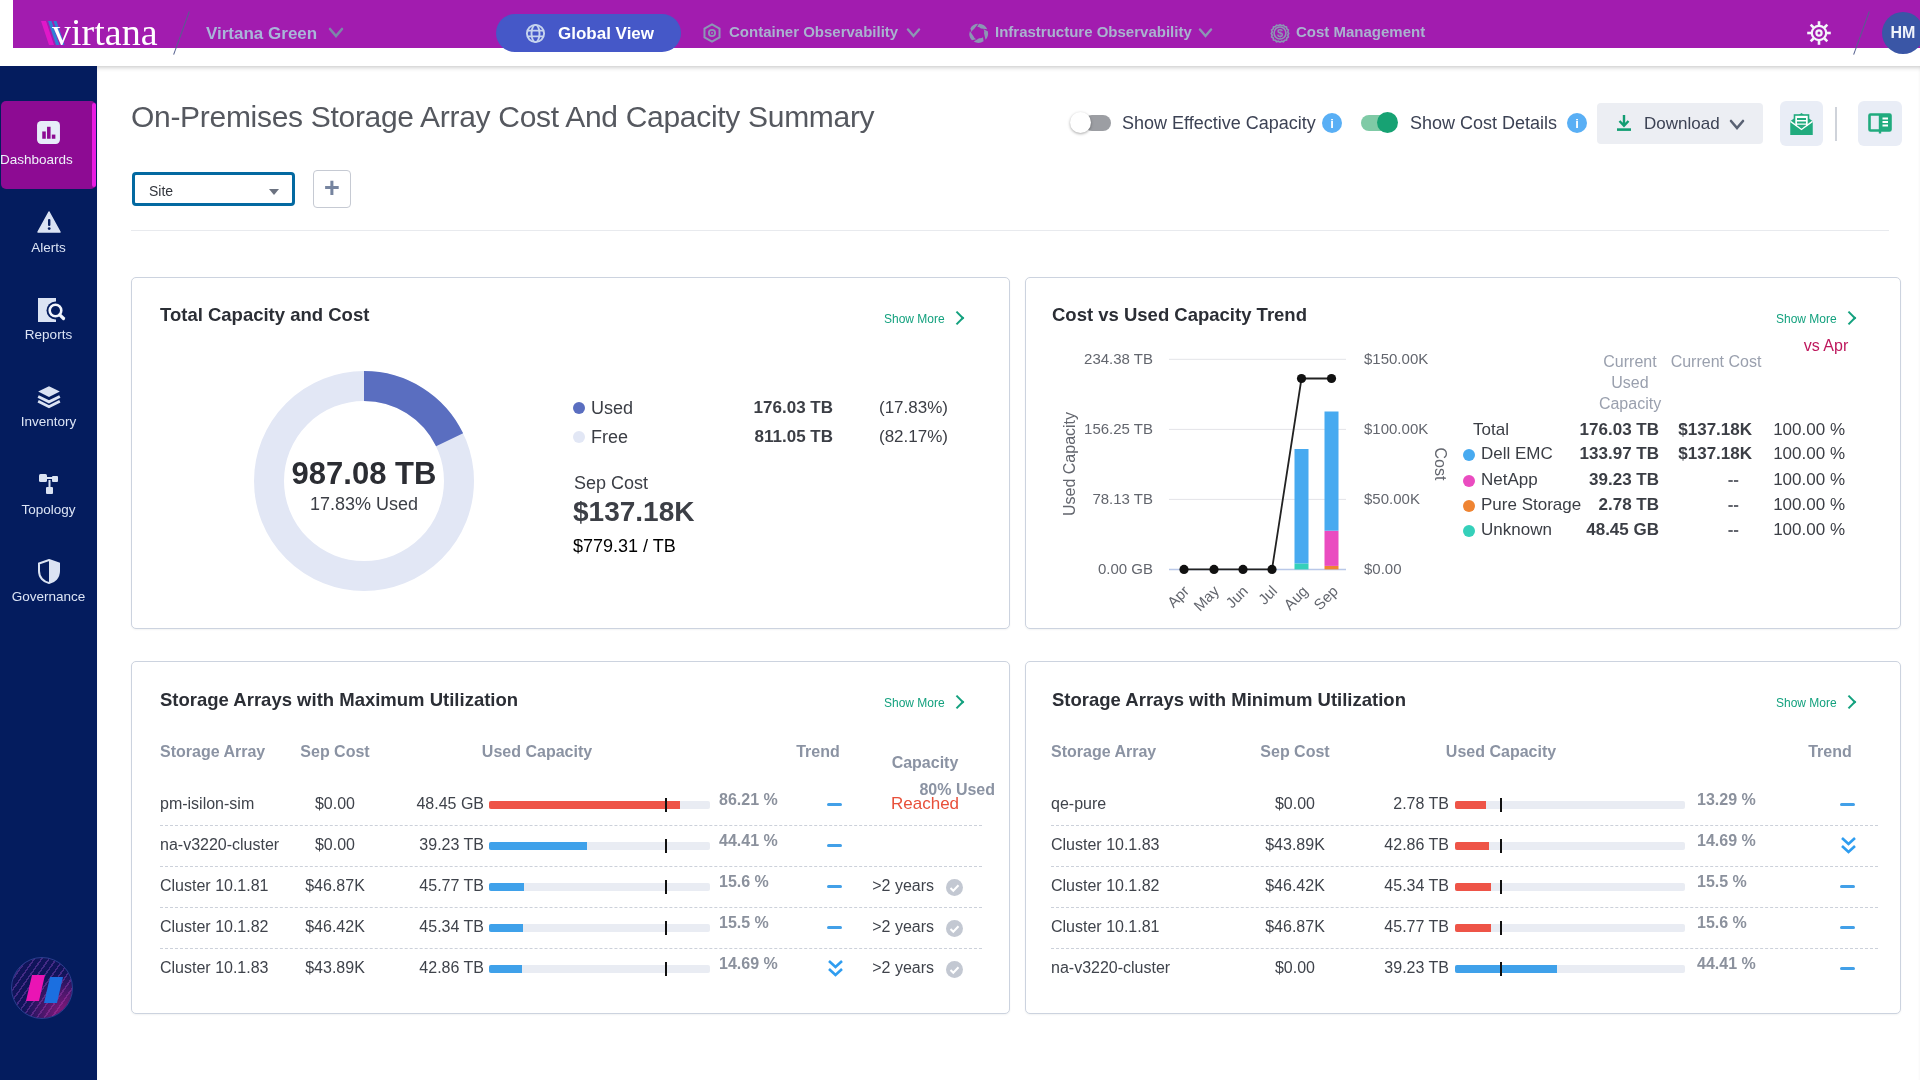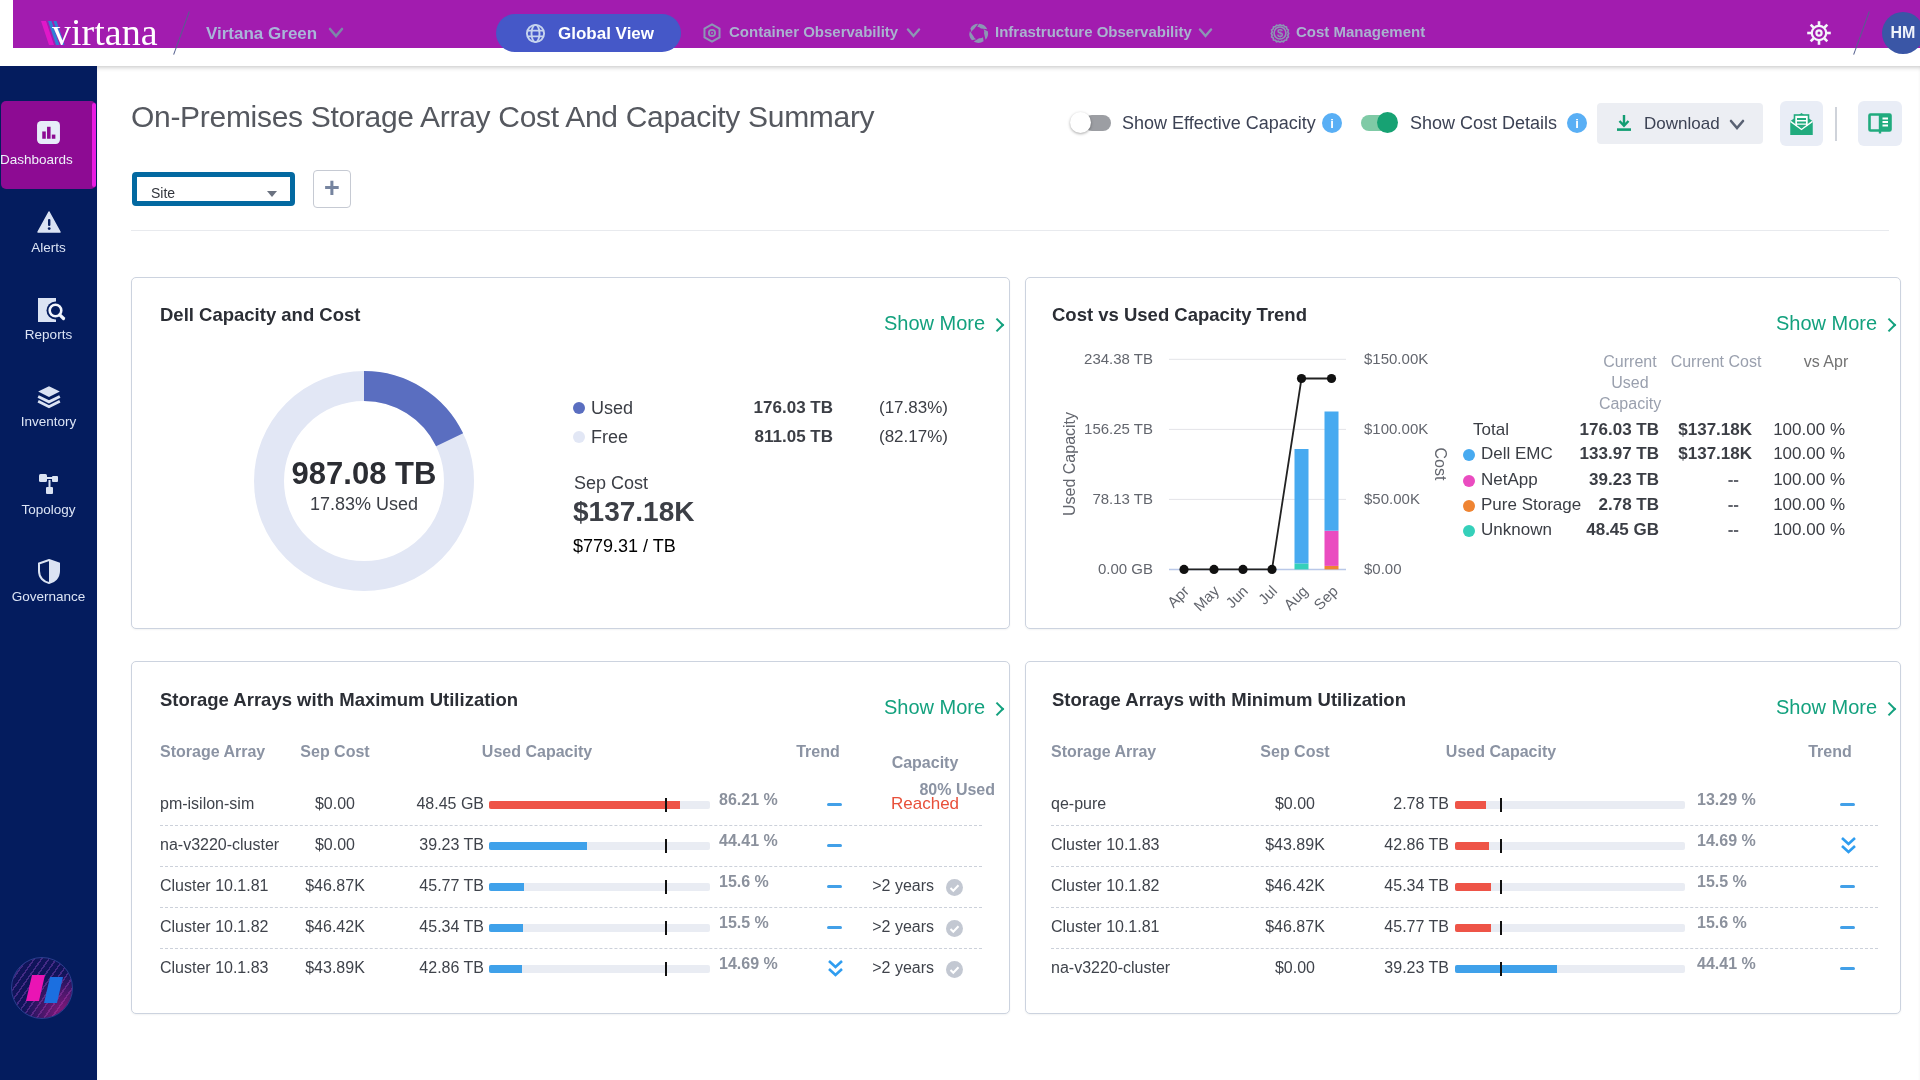--- a/index.html
+++ b/index.html
@@ -11,21 +11,21 @@
 
 #topbar { position:absolute; left:13px; top:0; width:1920px; height:48px; background:#a21caf; z-index:5; }
 #sidebar { position:absolute; left:0; top:66px; width:97px; height:1014px; background:#041c5e; z-index:4; }
 #content { position:absolute; left:97px; top:66px; width:1823px; height:1014px; background:#fff;
   box-shadow:inset 0 4px 5px -3px rgba(0,0,0,.25); }
 
 .navtxt { color:#a9b3cf; font-weight:bold; font-size:15px; white-space:nowrap; }
 .card { position:absolute; background:#fff; border:1px solid #ccd3df; border-radius:5px;
   box-shadow:0 1px 2px rgba(40,50,70,.06); }
 .cardtitle { position:absolute; font-size:18.5px; font-weight:bold; color:#2b2e35; white-space:nowrap; }
-.showmore { position:absolute; font-size:20px; color:#13a17e; white-space:nowrap; }
+.showmore { position:absolute; font-size:12px; color:#13a17e; white-space:nowrap; }
 
 
 .th { position:absolute; font-size:16px; font-weight:bold; color:#8b93a3; }
 .td { position:absolute; font-size:16px; color:#3f434b; }
 .pct { position:absolute; font-size:16px; font-weight:bold; color:#8b919d; }
 .bar { position:absolute; height:8px; border-radius:2px; background:#e9ecf3; }
 .fill { position:absolute; left:0; top:0; height:8px; border-radius:2px 0 0 2px; }
 .tick { position:absolute; top:-3px; width:2px; height:14px; background:#111; }
 .dash { position:absolute; width:15px; height:3px; border-radius:2px; background:#42a0e8; }
 .dotsep { position:absolute; border-top:1.5px dashed #ccd1da; }
@@ -198,33 +198,33 @@
 </svg>
 <div class="abs" style="left:1835px; top:107px; width:1.5px; height:34px; background:#cfd3da;"></div>
 <div class="abs" style="left:1858px; top:101px; width:44px; height:45px; background:#e9edf6; border-radius:6px;"></div>
 <svg class="abs" style="left:1868px; top:113px;" width="24" height="21" viewBox="0 0 24 21">
   <rect x="1.5" y="1.5" width="21" height="16" rx="1" fill="none" stroke="#21ab7e" stroke-width="2.6"></rect>
   <rect x="12" y="1.5" width="10.5" height="16" fill="#21ab7e"></rect>
   <path d="M14.5 5.5 H20 M14.5 9 H20 M14.5 12.5 H20" stroke="#fff" stroke-width="2"></path>
   <rect x="10.8" y="2" width="2.4" height="18.5" fill="#21ab7e"></rect>
 </svg>
 
-<div class="abs" style="left:132px; top:172px; width:163px; height:34px; border:5px solid #0369a1; border-radius:4px;">
+<div class="abs" style="left:132px; top:172px; width:163px; height:34px; border:3px solid #0369a1; border-radius:4px;">
   <span style="position:absolute; left:14px; top:8px; font-size:14px; color:#32353c;">Site</span>
   <svg style="position:absolute; right:12px; top:13px;" width="12" height="8">
       <path d="M1 1 L6 7 L11 1 Z" fill="#6b7280"></path>
     </svg>
 </div>
 <div class="abs" style="left:313px; top:170px; width:38px; height:38px; border:1px solid #c6cad3; border-radius:4px;">
   <span style="position:absolute; left:0; top:2px; width:100%; text-align:center; font-size:27px; font-weight:bold; color:#76849f;">+</span>
 </div>
 <div class="abs" style="left:131px; top:230px; width:1758px; height:1px; background:#e8eaee;"></div>
 
 <div class="card" style="left:131px; top:277px; width:879px; height:352px;"></div>
-<div class="cardtitle" style="left:160px; top:304px;">Dell Capacity and Cost</div>
+<div class="cardtitle" style="left:160px; top:304px;">Total Capacity and Cost</div>
 <div class="showmore sm" style="left:884px; top:312px;">Show More</div>
 
 <svg class="abs" style="left:254px; top:371px;" width="220" height="220" viewBox="0 0 220 220">
   <circle cx="110" cy="110" r="95" fill="none" stroke="#e2e7f5" stroke-width="30"></circle>
   <circle cx="110" cy="110" r="95" fill="none" stroke="#5a6ec0" stroke-width="30" stroke-dasharray="106.4 490.5" transform="rotate(-90 110 110)"></circle>
 </svg>
 <div class="abs" style="left:254px; top:456px; width:220px; text-align:center; font-size:31px; font-weight:bold; color:#2b2d33;">987.08 TB</div>
 <div class="abs" style="left:254px; top:494px; width:220px; text-align:center; font-size:18px; color:#3c3f46;">17.83% Used</div>
 
 <div class="abs" style="left:573px; top:402px; width:12px; height:12px; border-radius:50%; background:#5a6ec0;"></div>
@@ -290,21 +290,21 @@
     <circle cx="251.5" cy="48.5" r="4.6"></circle>
       <circle cx="281.5" cy="48.5" r="4.6"></circle>
   </g>
 </svg>
 
 <div id="trendtable" style="position:absolute; left:0; top:0; font-size:17px; color:#3b3e45;">
   <div class="abs" style="left:1555px; top:353px; width:150px; text-align:center; font-size:16px; color:#9aa0ae;">Current</div>
   <div class="abs" style="left:1555px; top:374px; width:150px; text-align:center; font-size:16px; color:#9aa0ae;">Used</div>
   <div class="abs" style="left:1555px; top:395px; width:150px; text-align:center; font-size:16px; color:#9aa0ae;">Capacity</div>
   <div class="abs" style="left:1641px; top:353px; width:150px; text-align:center; font-size:16px; color:#9aa0ae;">Current Cost</div>
-  <div class="abs" style="left:1751px; top:353px; width:150px; text-align:center; font-size:16px; color:#737373;">vs Apr</div>
+  <div class="abs" style="left:1751px; top:337px; width:150px; text-align:center; font-size:16px; color:#be185d;">vs Apr</div>
 
   <div class="abs" style="left:1473px; top:420px;">Total</div>
   <div class="abs" style="left:1509px; top:420px; width:150px; text-align:right; font-weight:bold;">176.03 TB</div>
   <div class="abs" style="left:1602px; top:420px; width:150px; text-align:right; font-weight:bold;">$137.18K</div>
   <div class="abs" style="left:1695px; top:420px; width:150px; text-align:right;">100.00 %</div>
 
   <div class="abs" style="left:1463px; top:449px; width:12px; height:12px; border-radius:50%; background:#47aaf0;"></div>
   <div class="abs" style="left:1481px; top:444px;">Dell EMC</div>
   <div class="abs" style="left:1509px; top:444px; width:150px; text-align:right; font-weight:bold;">133.97 TB</div>
   <div class="abs" style="left:1602px; top:444px; width:150px; text-align:right; font-weight:bold;">$137.18K</div>

